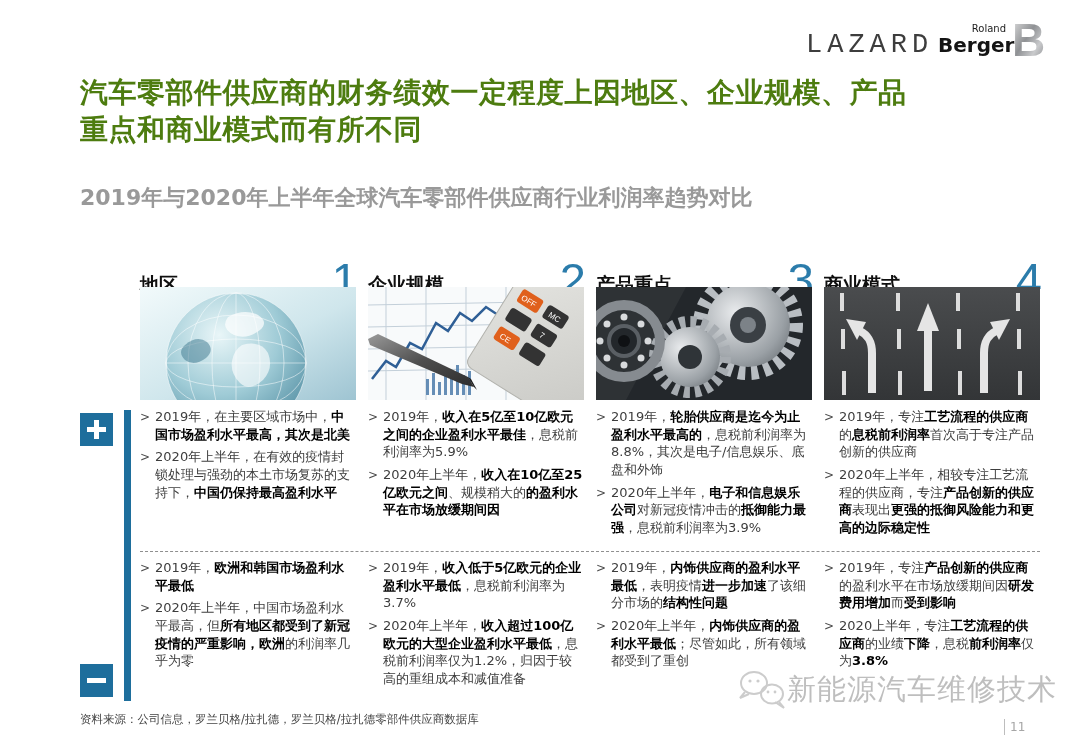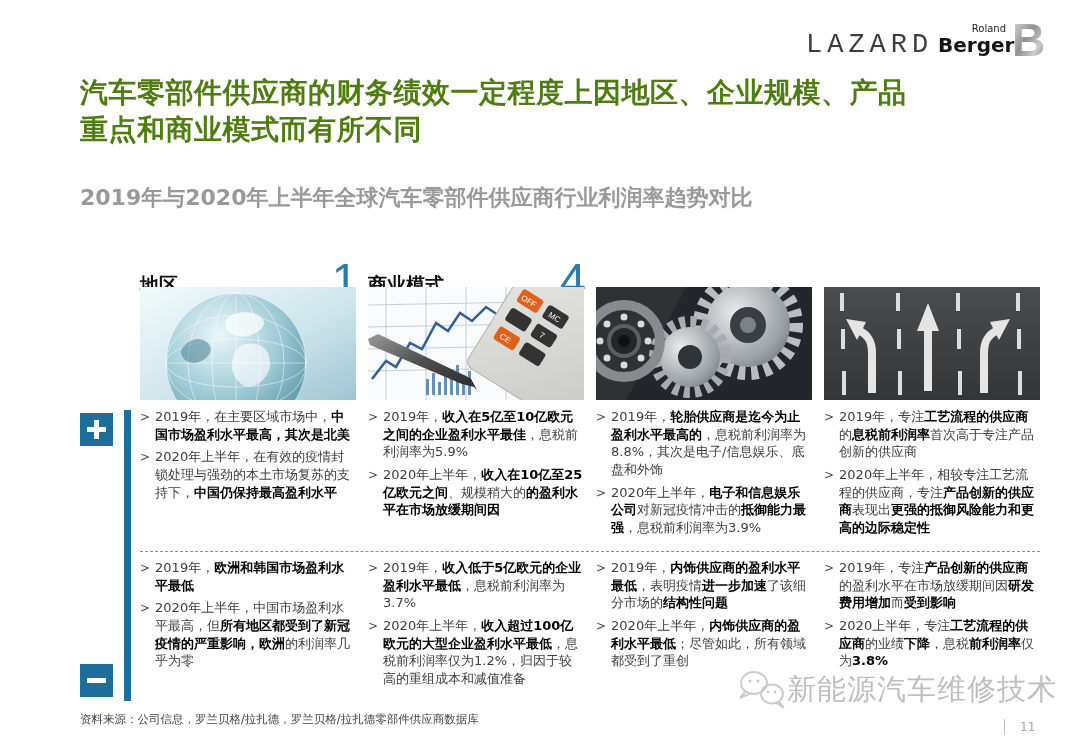--- a/index.html
+++ b/index.html
@@ -43,21 +43,21 @@
   
   .rail-bar{position:absolute;left:124px;top:410px;width:7px;height:291px;background:#1e6e9c;}
   .sign{position:absolute;left:80px;width:33px;height:33px;background:#1e6e9c;}
   .sign-plus{top:413px;}
   .sign-minus{top:664px;}
   .sign::before{content:"";position:absolute;left:7px;top:14px;width:19px;height:5px;background:#fff;}
   .sign-plus::after{content:"";position:absolute;left:14px;top:7px;width:5px;height:19px;background:#fff;}
 
   
   .source{position:absolute;left:80px;top:712px;font-size:11.5px;color:#444444;}
-  .pagenum{position:absolute;left:1004px;top:719px;border-left:1px solid #bdbdbd;padding-left:15px;
+  .pagenum{position:absolute;left:1004px;top:719px;border-left:1px solid #bdbdbd;padding-left:5px;
            font-size:12px;color:#a6a6a6;line-height:16px;}
 
   
   .watermark{position:absolute;left:735px;top:668px;display:flex;align-items:center;opacity:0.85;font-family:Liberation Serif, serif;}
   .wm-icon{width:52px;height:44px;}
   .wm-text{font-size:29px;color:#b3b3b3;letter-spacing:1px;white-space:nowrap;}
 </style>
 </head>
 <body>
 
@@ -80,20 +80,28 @@
     <text x="0" y="42" font-size="46" font-weight="700" font-family="Liberation Sans, sans-serif" fill="url(#bgrad)">B</text>
   </svg>
 
   <div class="title">汽车零部件供应商的财务绩效一定程度上因地区、企业规模、产品重点和商业模式而有所不同</div>
   <div class="subtitle">2019年与2020年上半年全球汽车零部件供应商行业利润率趋势对比</div>
 
   <div class="cols cols-head">
     <div class="col col-head">
       <span class="col-label">地区</span>
       <span class="col-num">1</span>
+    </div>
+    <div class="col col-head">
+      <span class="col-label">企业规模</span>
+      <span class="col-num">2</span>
+    </div>
+    <div class="col col-head">
+      <span class="col-label">产品重点</span>
+      <span class="col-num">3</span>
     </div>
     <div class="col col-head">
       <span class="col-label">商业模式</span>
       <span class="col-num">4</span>
     </div>
   </div>
 
   <div class="cols cols-imgs">
     <div class="col col-img">
       <svg viewBox="0 0 216 113" preserveAspectRatio="none">

